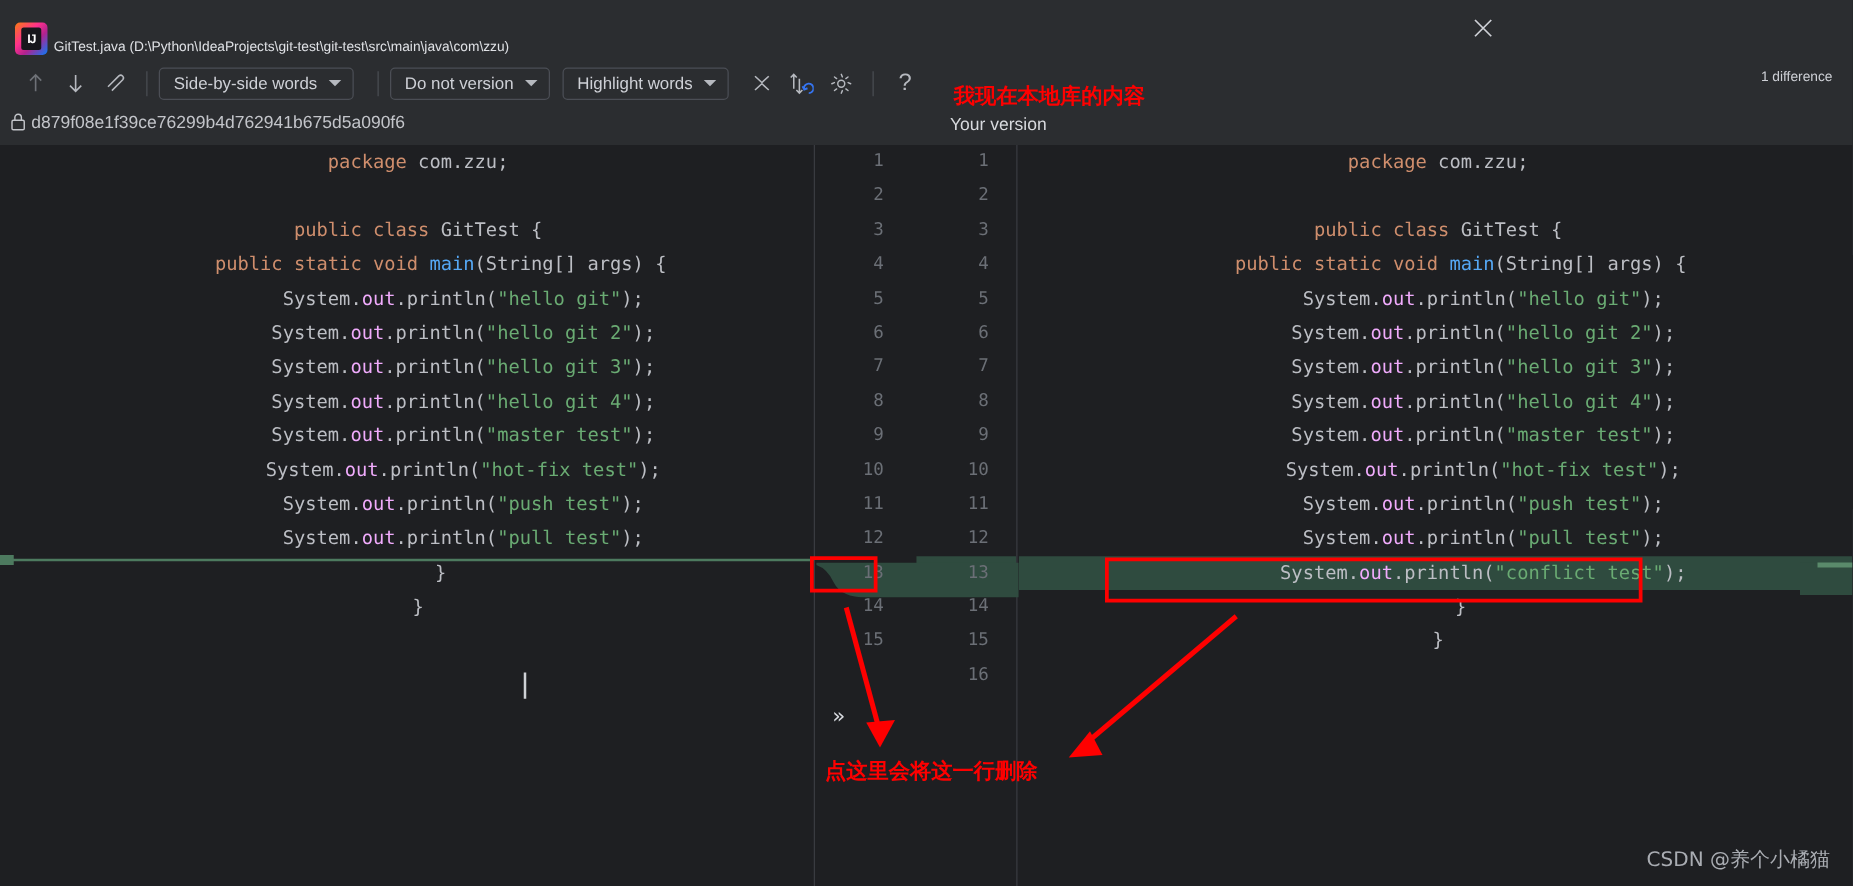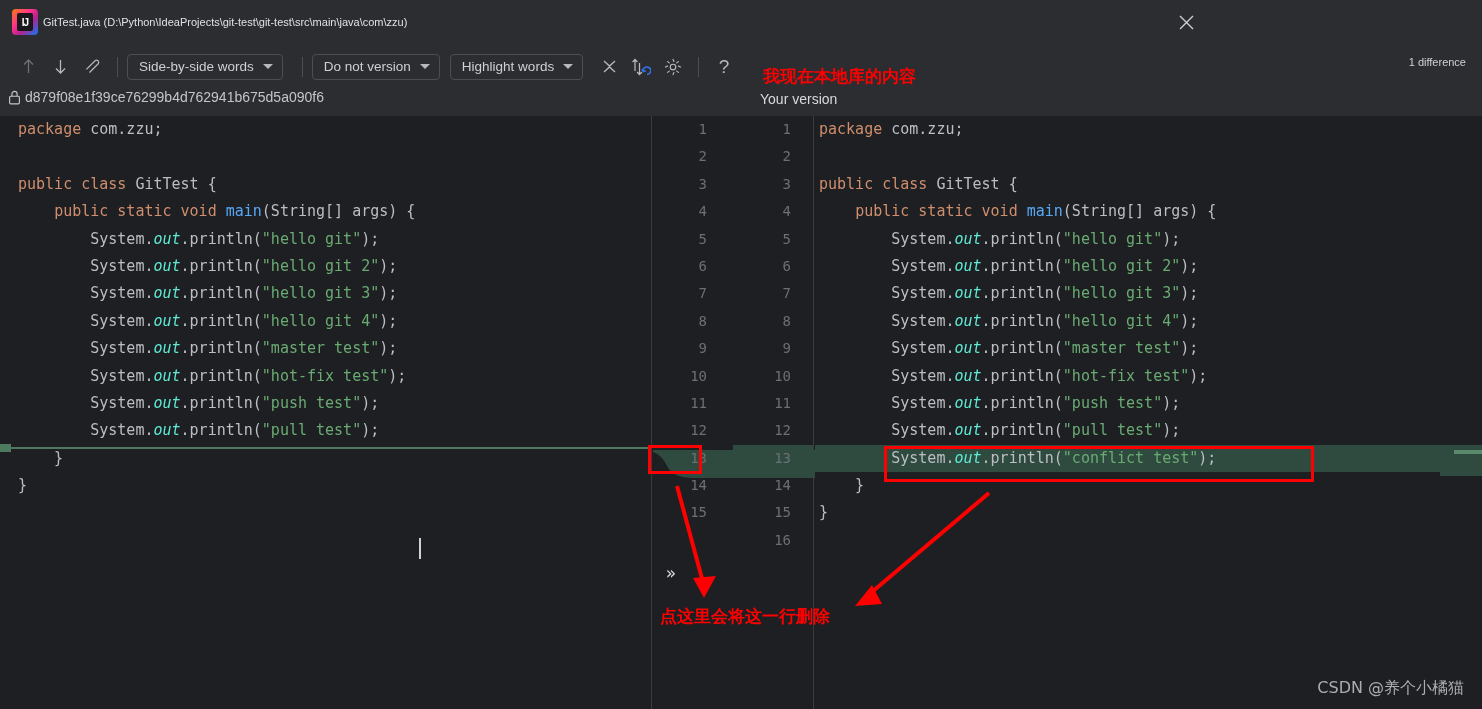--- a/index.html
+++ b/index.html
@@ -7,21 +7,21 @@
     width: 1482px; height: 709px;
     background: #2b2d30;
     font-family: "Liberation Sans", sans-serif;
     overflow: hidden;
   }
   #app { position: relative; width: 1482px; height: 709px; background: #2b2d30; }
 
   
   .titlebar {
     position: absolute; left: 0; top: 0; width: 1212px; height: 44px;
-    background: #2b2d30; display: flex; align-items: center;
+    background: #2b2d30; display: flex; align-items: flex-end;
   }
   .ij-logo {
     margin-left: 12px; width: 26px; height: 26px; position: relative;
     border-radius: 4px; overflow: hidden;
     background: linear-gradient(135deg, #f97a12 0%, #ff318c 38%, #b2228e 62%, #087cfa 100%);
     flex: 0 0 auto;
   }
   .ij-logo::after {
     content: ""; position: absolute; left: 5px; top: 4px; width: 16px; height: 18px;
     background: #17171c; border-radius: 2px;
@@ -94,38 +94,38 @@
   .pane { position: absolute; top: 0; height: 593px; overflow: hidden; }
   .pane-left  { left: 0;   width: 651px; }
   .gutter-l   { left: 653px; width: 80px; }
   .gutter-r   { left: 733px; width: 80px; }
   .pane-right { left: 815px; width: 667px; }
 
   .code {
     font-family: "DejaVu Sans Mono", "Liberation Mono", monospace;
     font-size: 15px; line-height: 27.4px; white-space: pre;
   }
-  .row { height: 27.4px; position: relative; }
+  .row { height: 27.4px; position: relative; text-align: center; }
   .codeline { padding-left: 18px; position: relative; z-index: 2; }
   .codeline-r { padding-left: 4px; position: relative; z-index: 2; }
 
   .gutnum {
     height: 27.4px; line-height: 27.4px; text-align: right;
     font-family: "DejaVu Sans Mono", "Liberation Mono", monospace;
     font-size: 14px; color: #6b6f76; position: relative;
   }
   .gutter-l .gutnum { padding-right: 26px; }
   .gutter-r .gutnum { padding-right: 22px; }
 
   
   .k  { color: #cf8e6d; }            
   .cls{ color: #bcbec4; }            
   .m  { color: #56a8f5; }            
   .s  { color: #6aab73; }            
-  .f  { color: #5eead4; font-style: italic; } 
+  .f  { color: #f0abfc; } 
   .p  { color: #bcbec4; }            
 
   
   .hl-green { position: absolute; left: 0; top: 0; width: 100%; height: 27.4px; background: #2f4b3f; z-index: 1; }
   .hl-green-gut { position: absolute; left: 0; top: 0; width: 100%; height: 27.4px; background: #2f4b3f; z-index: 0; }
 
   
   .diff-connector {
     position: absolute; left: 653px; top: 334px; width: 162px; height: 28px;
     z-index: 1; pointer-events: none;

